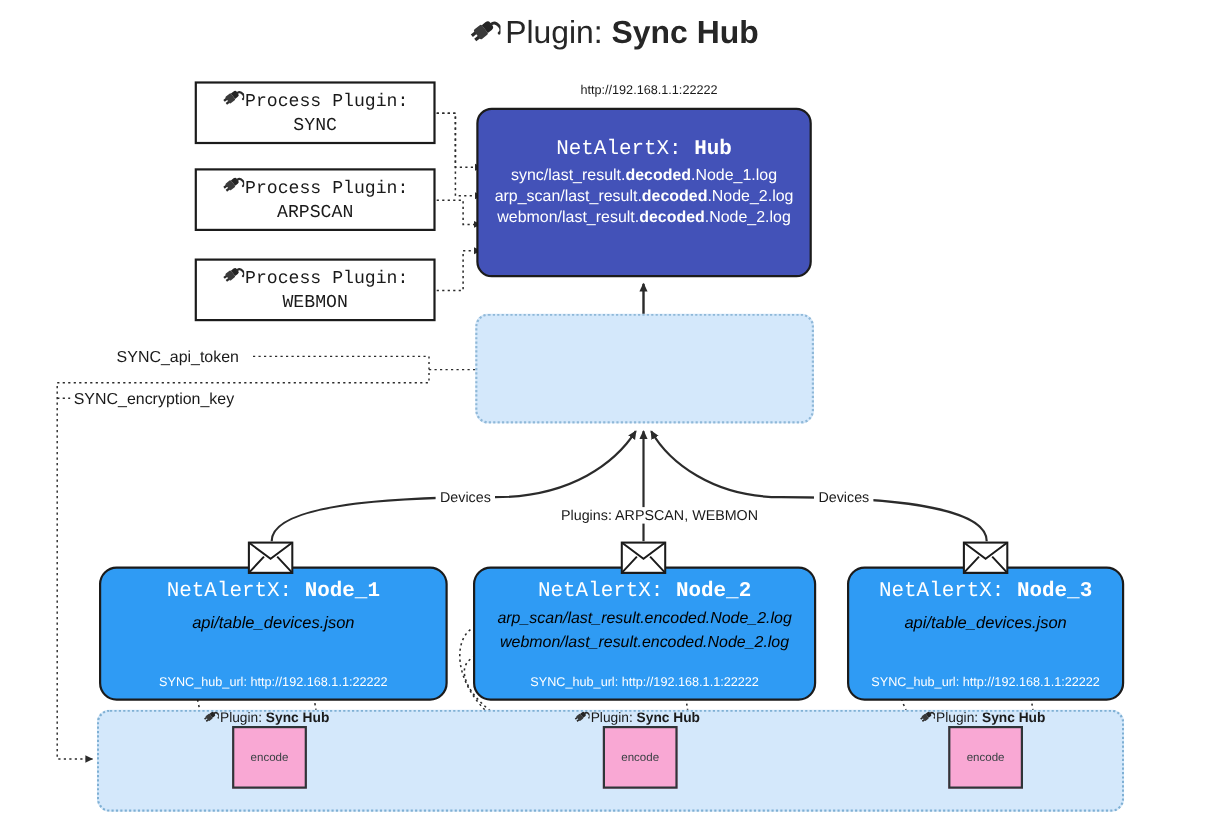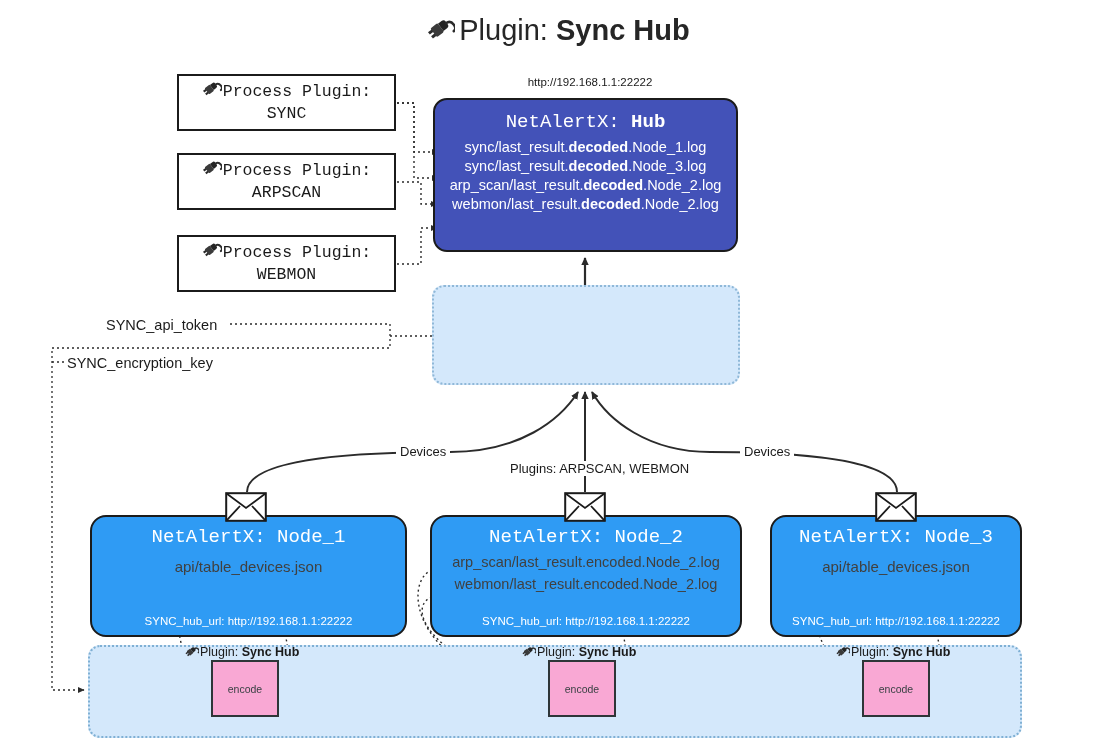--- a/index.html
+++ b/index.html
@@ -59,21 +59,21 @@
   }
   #hub-box {
     left: 433px; top: 98px;
     width: 305px; height: 154px;
     background: #4352b8;
     border: 2.5px solid #1b1b1b;
     border-radius: 14px;
     box-sizing: border-box;
   }
   #hub-title {
-    margin-top: 11px;
+    margin-top: 24px;
     text-align: center;
     font-family: "Liberation Mono", "DejaVu Sans Mono", monospace;
     font-size: 19px;
     color: #ffffff;
     white-space: nowrap;
   }
   #hub-title .strong { font-weight: bold; }
   .hub-line {
     text-align: center;
     font-size: 14.5px;
@@ -165,27 +165,28 @@
   #node2 { left: 430px; top: 515px; width: 312px; }
   #node3 { left: 770px; top: 515px; width: 252px; }
   .node-title {
     margin-top: 9px;
     text-align: center;
     font-family: "Liberation Mono", "DejaVu Sans Mono", monospace;
     font-size: 19px;
     color: #ffffff;
     white-space: nowrap;
   }
-  .node-title .strong { font-weight: normal; }
+  .node-title .strong { font-weight: bold; }
   .node-line {
     text-align: center;
     font-size: 15px;
-    color: #404040;
+    color: #000000;
     white-space: nowrap;
     margin-top: 10px;
+    font-style: italic;
   }
   #node2 .node-line { margin-top: 6px; font-size: 14.5px; }
   .node-foot {
     position: absolute;
     left: 0; right: 0;
     bottom: 8px;
     text-align: center;
     font-size: 11.5px;
     color: #ffffff;
     white-space: nowrap;
@@ -306,21 +307,20 @@
           </g>
         </svg>
       </span><span>Plugin: </span><span class="strong">Sync Hub</span>
     </div>
 
     <div class="abs" id="hub-url">http://192.168.1.1:22222</div>
 
     <div class="abs" id="hub-box">
       <div id="hub-title"><span>NetAlertX: </span><span class="strong">Hub</span></div>
       <div class="hub-line"><span>sync/last_result.</span><b>decoded</b><span>.Node_1.log</span></div>
-      <div class="hub-line tight"><span>sync/last_result.</span><b>decoded</b><span>.Node_3.log</span></div>
       <div class="hub-line tight"><span>arp_scan/last_result.</span><b>decoded</b><span>.Node_2.log</span></div>
       <div class="hub-line tight"><span>webmon/last_result.</span><b>decoded</b><span>.Node_2.log</span></div>
     </div>
 
     <div class="abs proc-box" id="proc-sync">
       <span class="plug-sm">
         <svg width="20" height="18" viewBox="0 0 28 26">
           <g transform="rotate(-38 14 13)">
             <rect x="3" y="6" width="5" height="3" fill="#2b2b2b"></rect>
             <rect x="3" y="11" width="5" height="3" fill="#2b2b2b"></rect>

